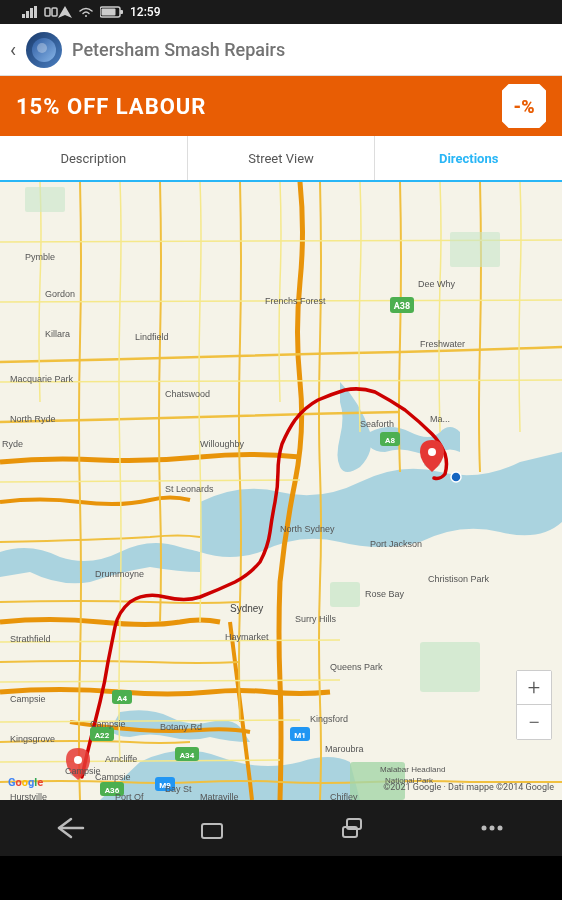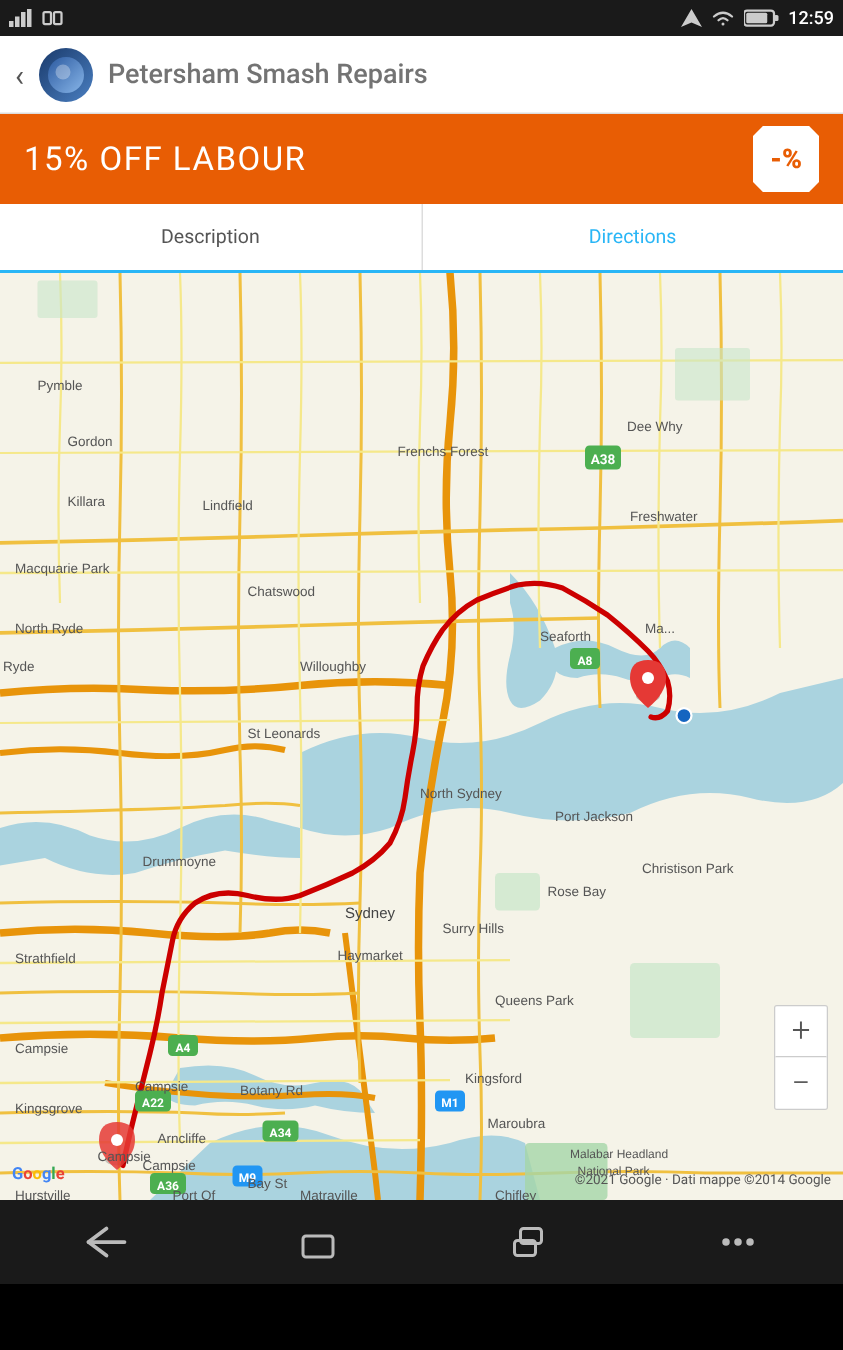--- a/index.html
+++ b/index.html
@@ -12,22 +12,22 @@
       position: relative;
     }
 
     
     #status-bar {
       width: 562px;
       height: 24px;
       background: #1a1a1a;
       display: flex;
       align-items: center;
-      justify-content: space-between;
-      padding: 0 6px;
+      justify-content: flex-start;
+      padding: 0 22px;
       position: relative;
       z-index: 10;
     }
     .status-left {
       display: flex;
       gap: 6px;
       align-items: center;
     }
     .status-right {
       display: flex;
@@ -91,21 +91,21 @@
       height: 60px;
       background: #e85d04;
       display: flex;
       align-items: center;
       justify-content: space-between;
       padding: 0 16px;
     }
     #promo-text {
       color: #fff;
       font-size: 22px;
-      font-weight: 400;
+      font-weight: 700;
       letter-spacing: 1px;
     }
     .promo-badge {
       width: 44px;
       height: 44px;
       background: #fff;
       border-radius: 6px;
       display: flex;
       align-items: center;
       justify-content: center;
@@ -135,21 +135,21 @@
       justify-content: center;
       font-size: 13px;
       color: #555;
       cursor: pointer;
       border-right: 1px solid #ddd;
       font-weight: 400;
     }
     .tab:last-child { border-right: none; }
     .tab.active {
       color: #29b6f6;
-      font-weight: 400;
+      font-weight: 700;
     }
 
     
     #map-area {
       width: 562px;
       height: 618px;
       position: relative;
       overflow: hidden;
       background: #e8f4e8;
     }
@@ -269,20 +269,23 @@
 <div id="promo-banner">
   <span id="promo-text">15% OFF LABOUR</span>
   <div class="promo-badge">
     <span class="promo-badge-inner">-%</span>
   </div>
 </div>
 
 <div id="tab-bar">
   <div class="tab">
     <span>Description</span>
+  </div>
+  <div class="tab">
+    <span>Street View</span>
   </div>
   <div class="tab active">
     <span>Directions</span>
   </div>
 </div>
 
 <div id="map-area">
   <svg class="map-svg" viewBox="0 0 562 618" xmlns="http://www.w3.org/2000/svg">
 
     <rect width="562" height="618" fill="#aad3df"></rect>

